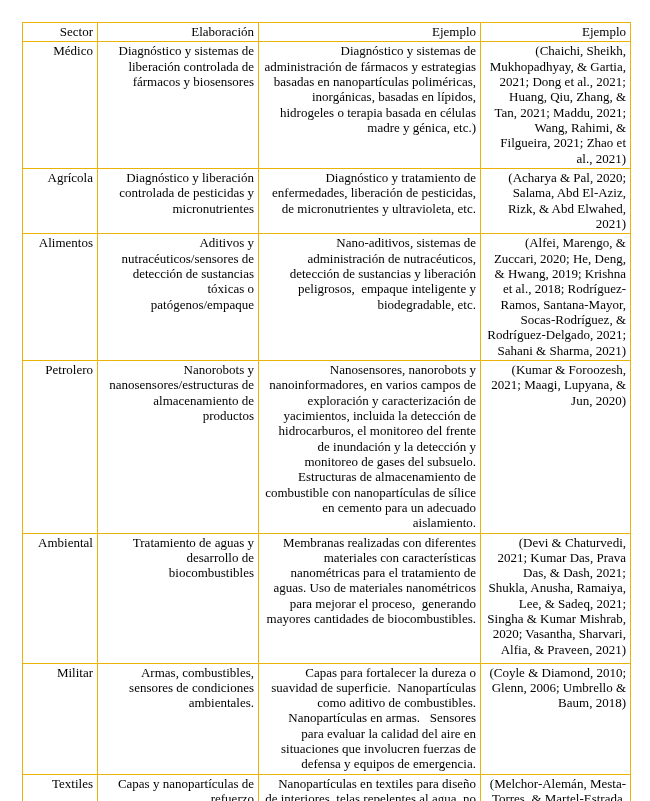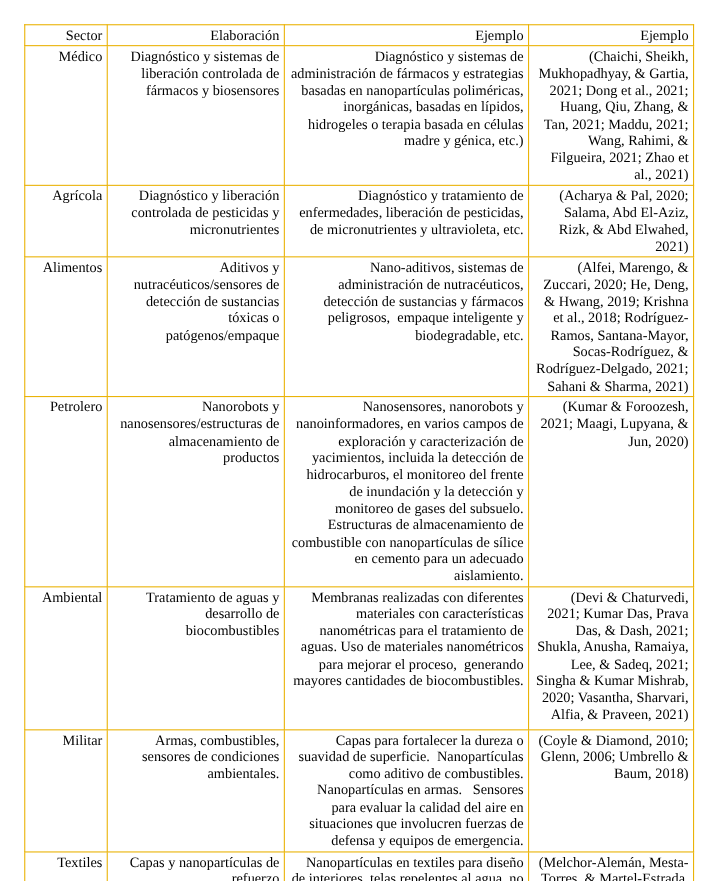--- a/index.html
+++ b/index.html
@@ -86,21 +86,21 @@
       <tr class="r1">
         <td>Agrícola</td>
         <td>Diagnóstico y liberación controlada de pesticidas y micronutrientes</td>
         <td>Diagnóstico y tratamiento de enfermedades, liberación de pesticidas, de micronutrientes y ultravioleta, etc.</td>
         <td>(Acharya &amp; Pal, 2020; Salama, Abd El-Aziz, Rizk, &amp; Abd Elwahed, 2021)</td>
       </tr>
 
       <tr class="r2">
         <td>Alimentos</td>
         <td>Aditivos y nutracéuticos/sensores de detección de sustancias tóxicas o patógenos/empaque</td>
-        <td>Nano-aditivos, sistemas de administración de nutracéuticos, detección de sustancias y fármacos peligrosos,  empaque inteligente y biodegradable, etc.</td>
+        <td>Nano-aditivos, sistemas de administración de nutracéuticos, detección de sustancias y liberación peligrosos,  empaque inteligente y biodegradable, etc.</td>
         <td>(Alfei, Marengo, &amp; Zuccari, 2020; He, Deng, &amp; Hwang, 2019; Krishna et al., 2018; Rodríguez-Ramos, Santana-Mayor, Socas-Rodríguez, &amp; Rodríguez-Delgado, 2021; Sahani &amp; Sharma, 2021)</td>
       </tr>
 
       <tr class="r3">
         <td>Petrolero</td>
         <td>Nanorobots y nanosensores/estructuras de almacenamiento de productos</td>
         <td>Nanosensores, nanorobots y nanoinformadores, en varios campos de exploración y caracterización de yacimientos, incluida la detección de hidrocarburos, el monitoreo del frente de inundación y la detección y monitoreo de gases del subsuelo.  Estructuras de almacenamiento de combustible con nanopartículas de sílice en cemento para un adecuado aislamiento.</td>
         <td>(Kumar &amp; Foroozesh, 2021; Maagi, Lupyana, &amp; Jun, 2020)</td>
       </tr>
 

